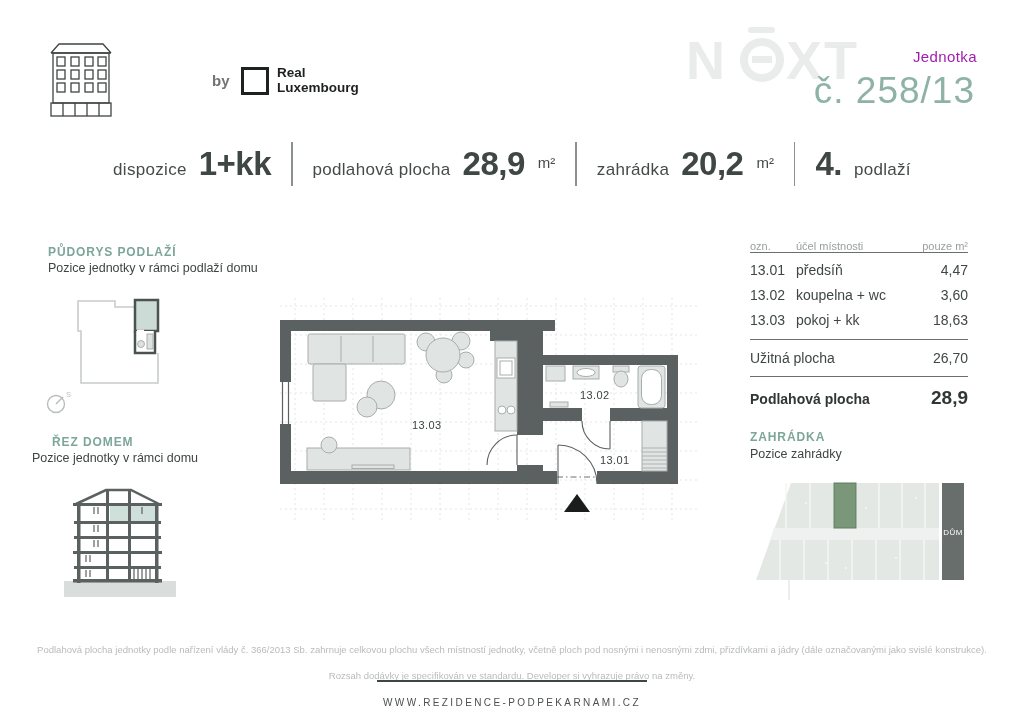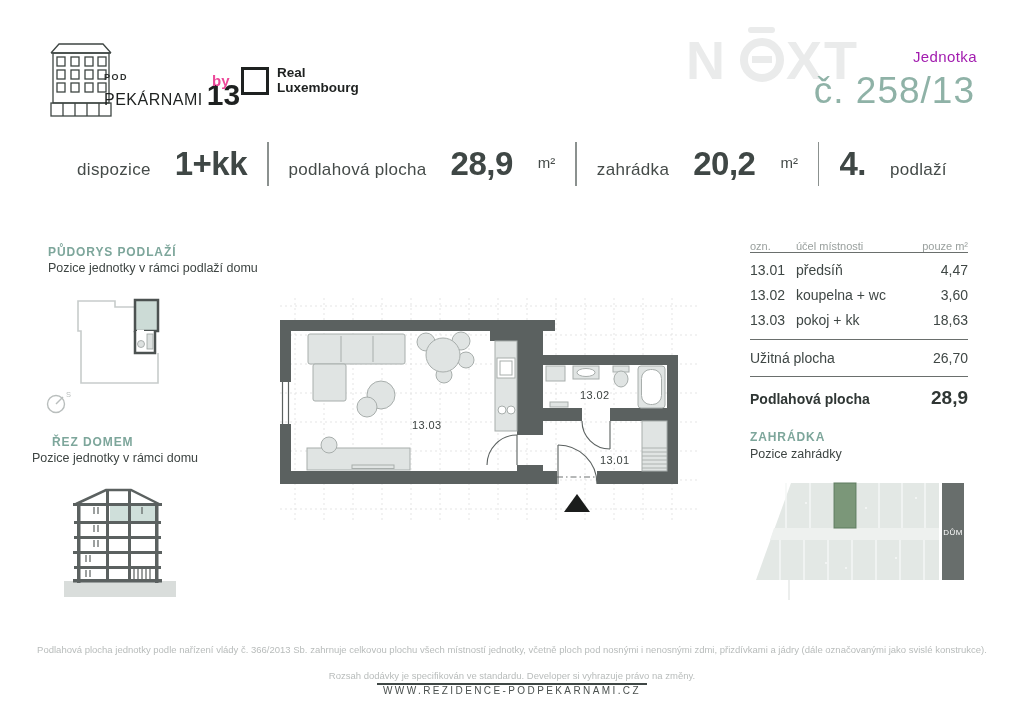--- a/index.html
+++ b/index.html
@@ -6,32 +6,32 @@
   .page{position:relative;width:1024px;height:724px;background:#ffffff;overflow:hidden;
         font-family:"Liberation Sans","DejaVu Sans",sans-serif;color:#3f4745;}
   .abs{position:absolute;}
 
   
   .brand-text{left:104px;top:72px;}
   .brand-pod{font-size:9px;letter-spacing:1.5px;color:#2c2f2e;font-weight:600;}
   .brand-row{display:flex;align-items:baseline;margin-top:1px;}
   .brand-name{font-size:16px;letter-spacing:0.5px;color:#1e2120;font-weight:500;}
   .brand-num{font-size:30px;font-weight:600;color:#1e2120;margin-left:4px;line-height:0.8;}
-  .by-label{left:212px;top:72px;font-size:15px;font-weight:600;color:#ec4899;}
+  .by-label{left:212px;top:72px;font-size:15px;font-weight:600;color:#737373;}
   .partner{left:241px;top:66px;display:flex;align-items:center;gap:8px;}
   .partner-square{width:22px;height:22px;border:3.5px solid #1e2120;}
   .partner-name{font-size:13.5px;font-weight:700;color:#1e2120;line-height:1.1;}
 
   .watermark{left:686px;top:26px;}
   .unit-label{right:47px;top:48px;font-size:15px;letter-spacing:0.4px;color:#a21caf;text-align:right;}
   .unit-number{right:49px;top:70px;font-size:37px;font-weight:400;letter-spacing:1px;color:#8fb2a7;text-align:right;}
 
   
   .spec-row{left:0;right:0;top:136px;height:56px;display:flex;justify-content:center;align-items:center;}
-  .spec-item{display:flex;align-items:baseline;gap:24px;}
+  .spec-item{display:flex;align-items:baseline;gap:12px;}
   .spec-label{font-size:17px;color:#454b49;letter-spacing:0.3px;}
   .spec-value{font-size:33px;font-weight:700;color:#3f4745;letter-spacing:-0.5px;}
   .spec-unit{font-size:15px;color:#454b49;position:relative;top:-7px;margin-left:1px;}
   .spec-sep{width:1.5px;height:44px;background:#8b918f;margin:0 20px;align-self:center;}
 
   
   .section-title{font-size:12px;font-weight:600;letter-spacing:0.9px;color:#7da69b;}
   .section-sub{font-size:12.5px;color:#3e4543;}
 
   
@@ -43,21 +43,21 @@
   .rt-row{display:flex;font-size:14px;color:#3f4745;margin-top:9px;}
   .rt-divider{border-top:1px solid #6a6f6d;margin-top:11px;}
   .rt-sum{display:flex;font-size:14px;color:#3f4745;padding:10px 0;}
   .rt-sum .rt-col-ucel{width:auto;flex:1;}
   .rt-total{display:flex;align-items:baseline;font-size:14px;font-weight:700;color:#2f3634;padding-top:10px;}
   .rt-total .rt-col-val{font-size:19px;}
 
   
   .footnote{left:0;right:0;text-align:center;font-size:9.5px;color:#b8bcbb;white-space:nowrap;}
   .site{left:0;right:0;top:680px;text-align:center;}
-  .site-inner{display:inline-block;border-top:2px solid #3f4745;padding:0 6px 0 6px;
+  .site-inner{display:inline-block;border-top:2px solid #3f4745;padding:15px 6px 0 6px;
               font-size:10px;font-weight:500;letter-spacing:2.4px;color:#4a504e;text-decoration:none;}
 
   svg text{font-family:"Liberation Sans","DejaVu Sans",sans-serif;}
   .room-label{font-size:11px;fill:#3c4341;letter-spacing:0.4px;font-weight:500;}
 </style>
 </head>
 <body>
 
 <div class="page">
 
@@ -78,27 +78,20 @@
         <rect x="39" y="43" width="8" height="9"></rect>
         <rect x="52" y="43" width="8" height="9"></rect>
       <rect x="5" y="63" width="60" height="13"></rect>
       <line x1="17" y1="63" x2="17" y2="76"></line>
         <line x1="29" y1="63" x2="29" y2="76"></line>
         <line x1="41" y1="63" x2="41" y2="76"></line>
         <line x1="53" y1="63" x2="53" y2="76"></line>
     </g>
   </svg>
 
-  <div class="abs brand-text">
-    <div class="brand-pod">POD</div>
-    <div class="brand-row">
-      <span class="brand-name">PEKÁRNAMI</span>
-      <span class="brand-num">13</span>
-    </div>
-  </div>
 
   <div class="abs by-label">by</div>
 
   <div class="abs partner">
     <div class="partner-square"></div>
     <div class="partner-name">
       <div>Real</div>
       <div>Luxembourg</div>
     </div>
   </div>

